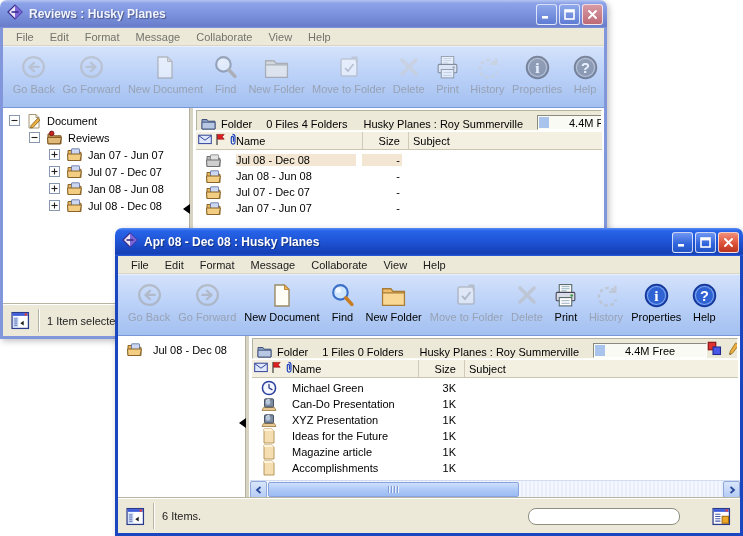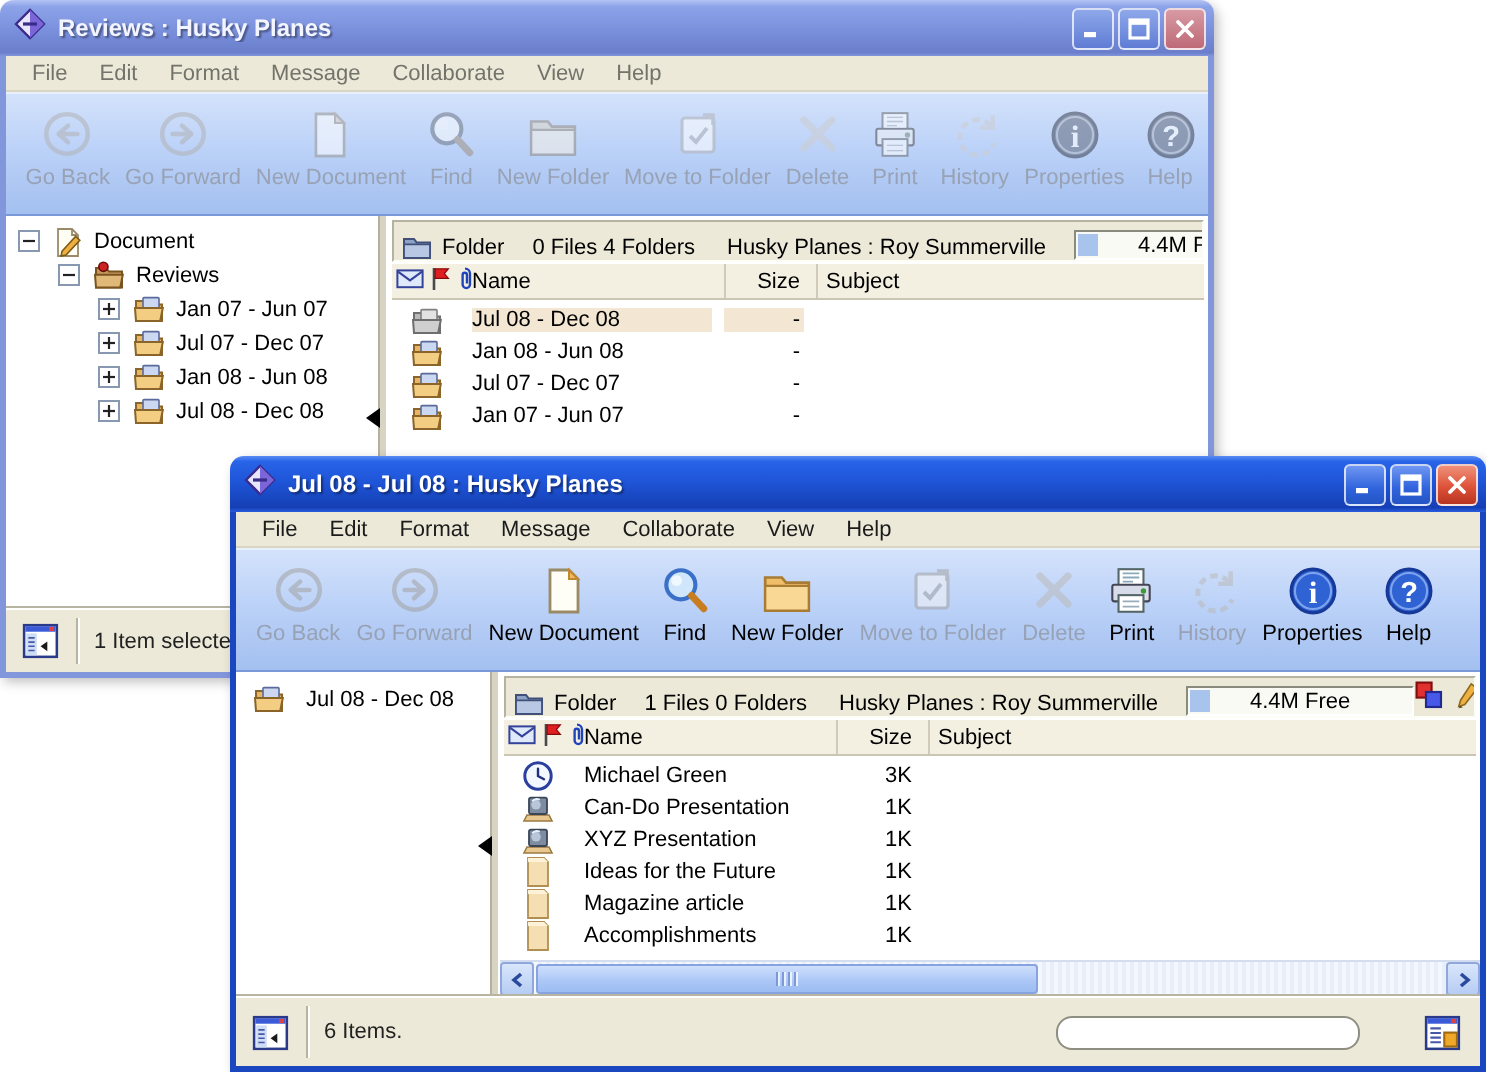--- a/index.html
+++ b/index.html
@@ -446,21 +446,21 @@
   </div>
 </div>
 
 <div class="window win-front" style="left:115px;top:228px;width:628px;height:308px;z-index:2;">
   <div class="titlebar">
     <span class="appicon"><svg width="18" height="18" viewBox="0 0 18 18">
           <path d="M2 9 L9 2 L16 9 L9 16 z" fill="#e9e5fb" stroke="#3a2a8a" stroke-width="1.2"></path>
           <path d="M9 2 L16 9 L9 16 z" fill="#7a66d8"></path>
           <path d="M5.5 9 h7" stroke="#3a2a8a" stroke-width="1.6"></path>
         </svg></span>
-    <span class="title-text">Jul 08 - Jul 08 : Husky Planes</span>
+    <span class="title-text">Apr 08 - Dec 08 : Husky Planes</span>
     <span class="winbtns">
       <span class="wbtn">
           <svg width="11" height="11">
             <rect x="1" y="7" width="6" height="2.6" fill="#fff"></rect>
           </svg>
         </span>
       <span class="wbtn">
           <svg width="11" height="11">
             <rect x="1" y="1" width="9" height="9" fill="none" stroke="#fff" stroke-width="1.6"></rect>
             <rect x="1" y="1" width="9" height="2.4" fill="#fff"></rect>

